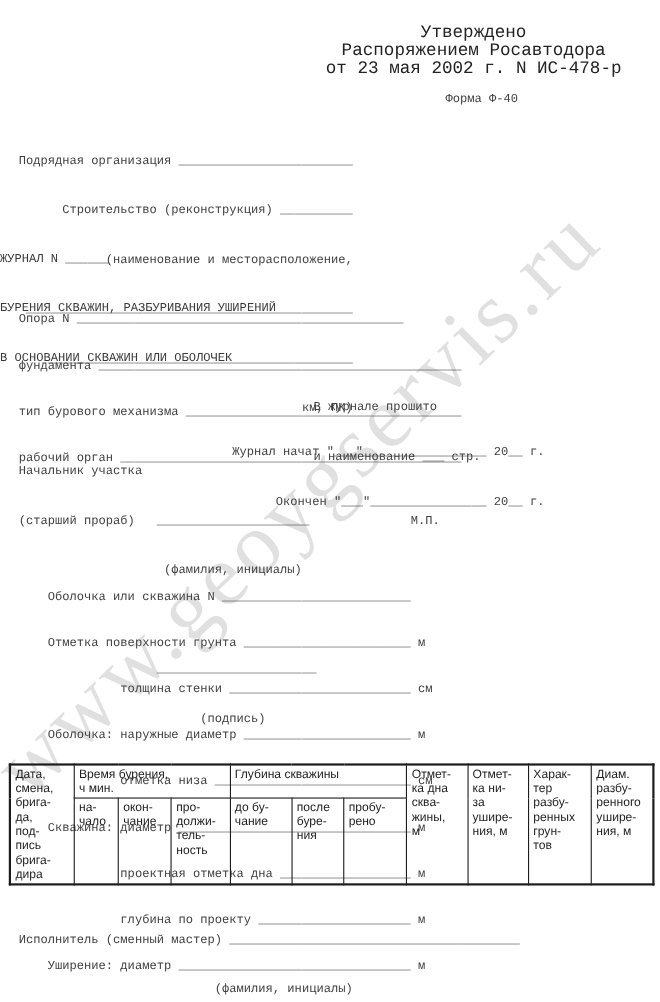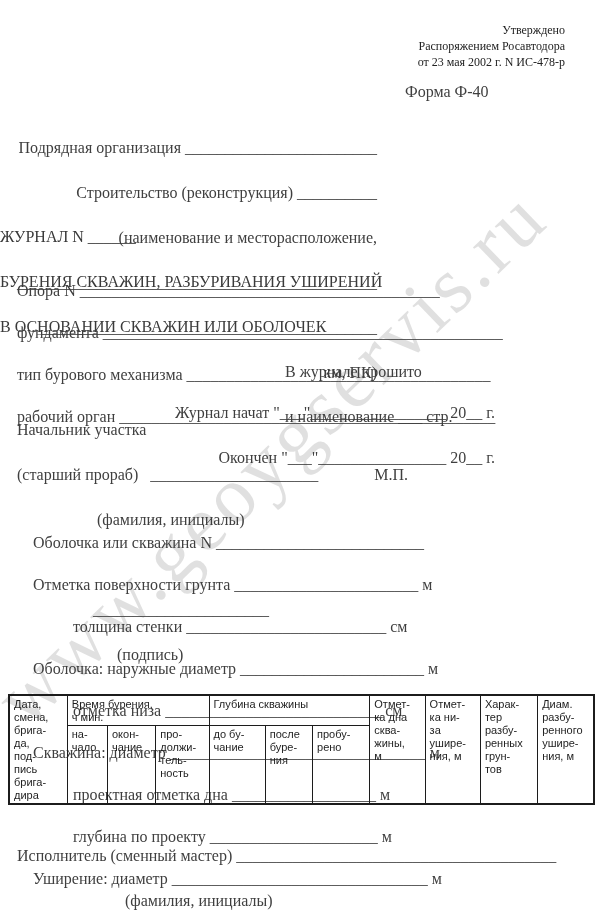--- a/index.html
+++ b/index.html
@@ -3,34 +3,34 @@
 <meta charset="utf-8">
 <style>
   * { margin:0; padding:0; box-sizing:border-box; }
   html,body { background:#ffffff; }
   .page {
     position:relative; width:600px; height:911px; background:#fff;
     overflow:hidden; color:#3a3a3a;
   }
   .abs { position:absolute; z-index:1; }
   .mono {
-    font-family:Liberation Serif, serif;
-    font-size:16px; line-height:15px; white-space:pre; color:#3f3f3f;
+    font-family:Liberation Mono, monospace;
+    font-size:11px; line-height:15px; white-space:pre; color:#3f3f3f;
   }
   .mline { min-height:15px; }
   .watermark {
     position:absolute; z-index:0; left:-105px; top:410px; width:760px; height:104px;
     font-family:"Liberation Serif","DejaVu Serif",serif;
     font-size:80px; letter-spacing:4px; white-space:nowrap; text-align:center;
     color:rgba(70,70,70,0.17); transform:rotate(-44deg);
   }
   .approval {
-    top:22px; right:35px; text-align:right;
-    font-family:Liberation Serif, serif;
-    font-size:12px; line-height:16px; color:#222;
+    top:22px; right:35px; text-align:center;
+    font-family:Liberation Mono, monospace;
+    font-size:16px; line-height:16px; color:#222;
   }
   .form-code { top:84px; left:405px; }
   .org { top:110px; left:17px;text-align:right; }
   .title { top:199px; left:0; width:505px; color:#3a3a3a; }
   .opora { top:256px; left:17px; line-height:14px; }
   .opora .mline { min-height:14px; }
   .stitched { top:334px; left:285px; }
   .dates { top:375px; right:105px; text-align:right; }
   .chief { top:392px; left:17px; }
   .params { top:508px; left:17px; line-height:14px; }

